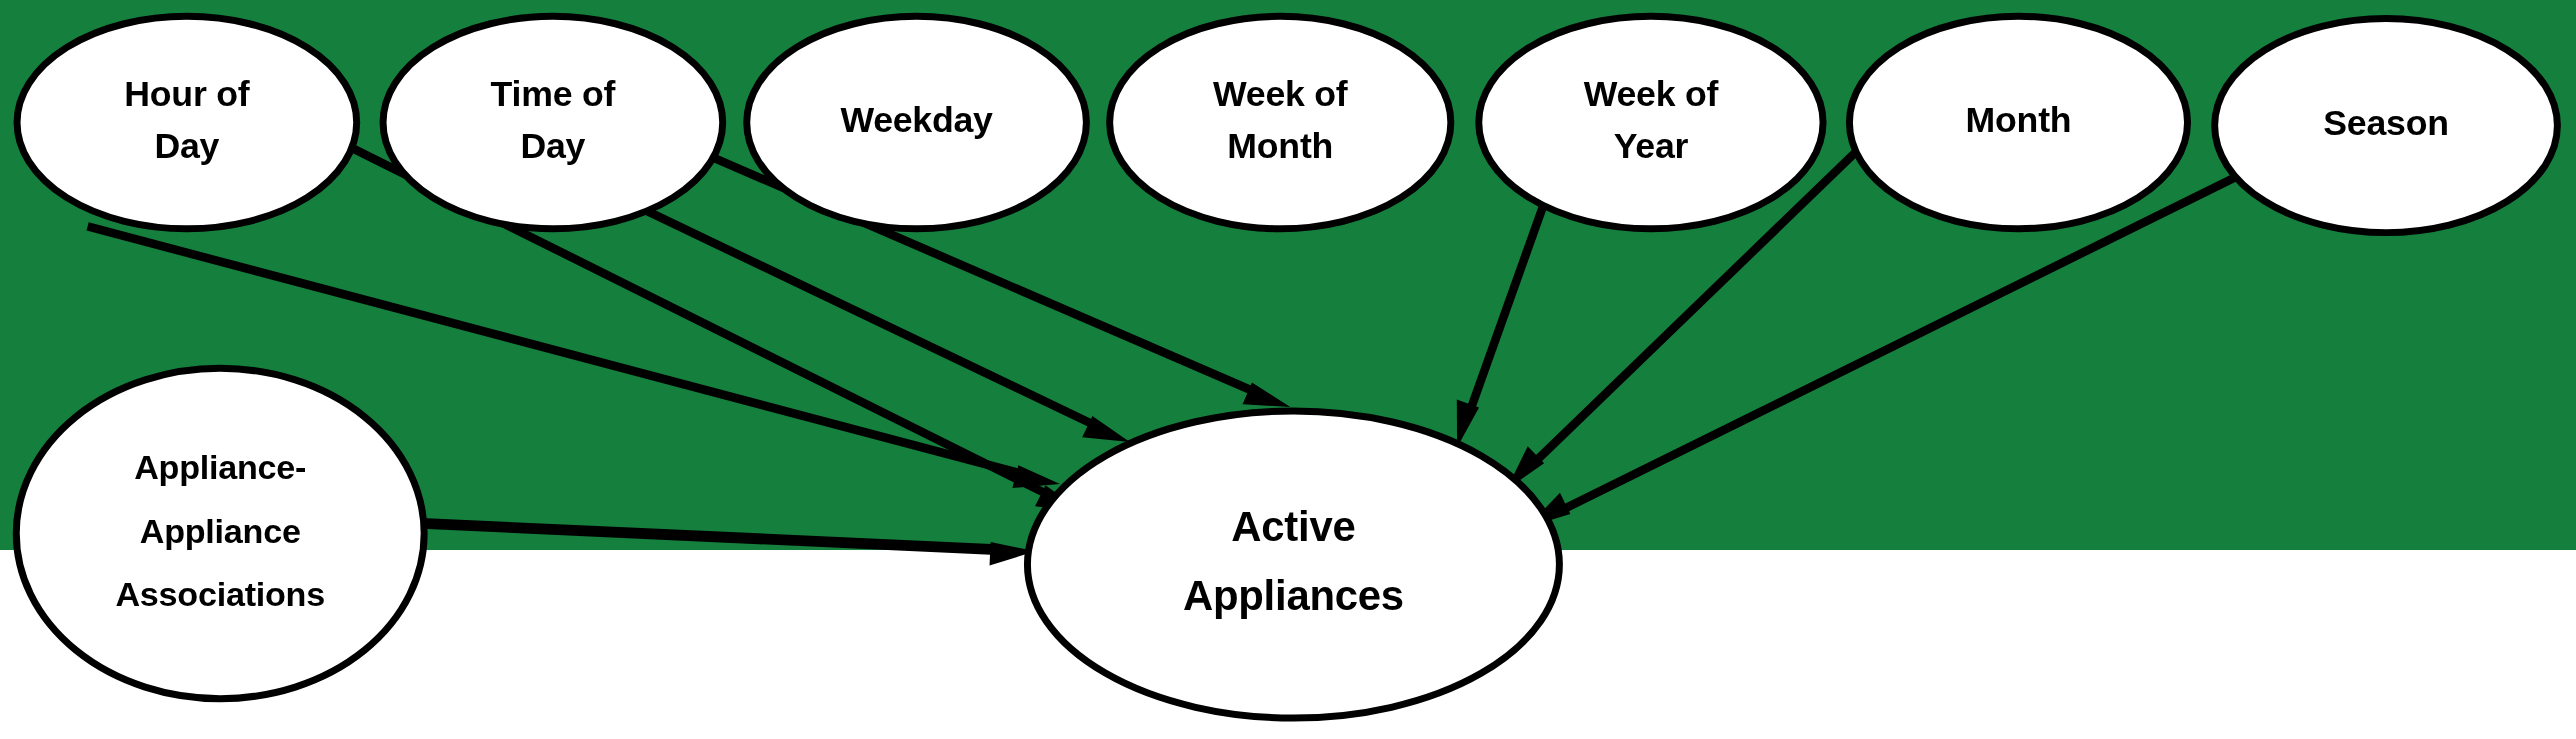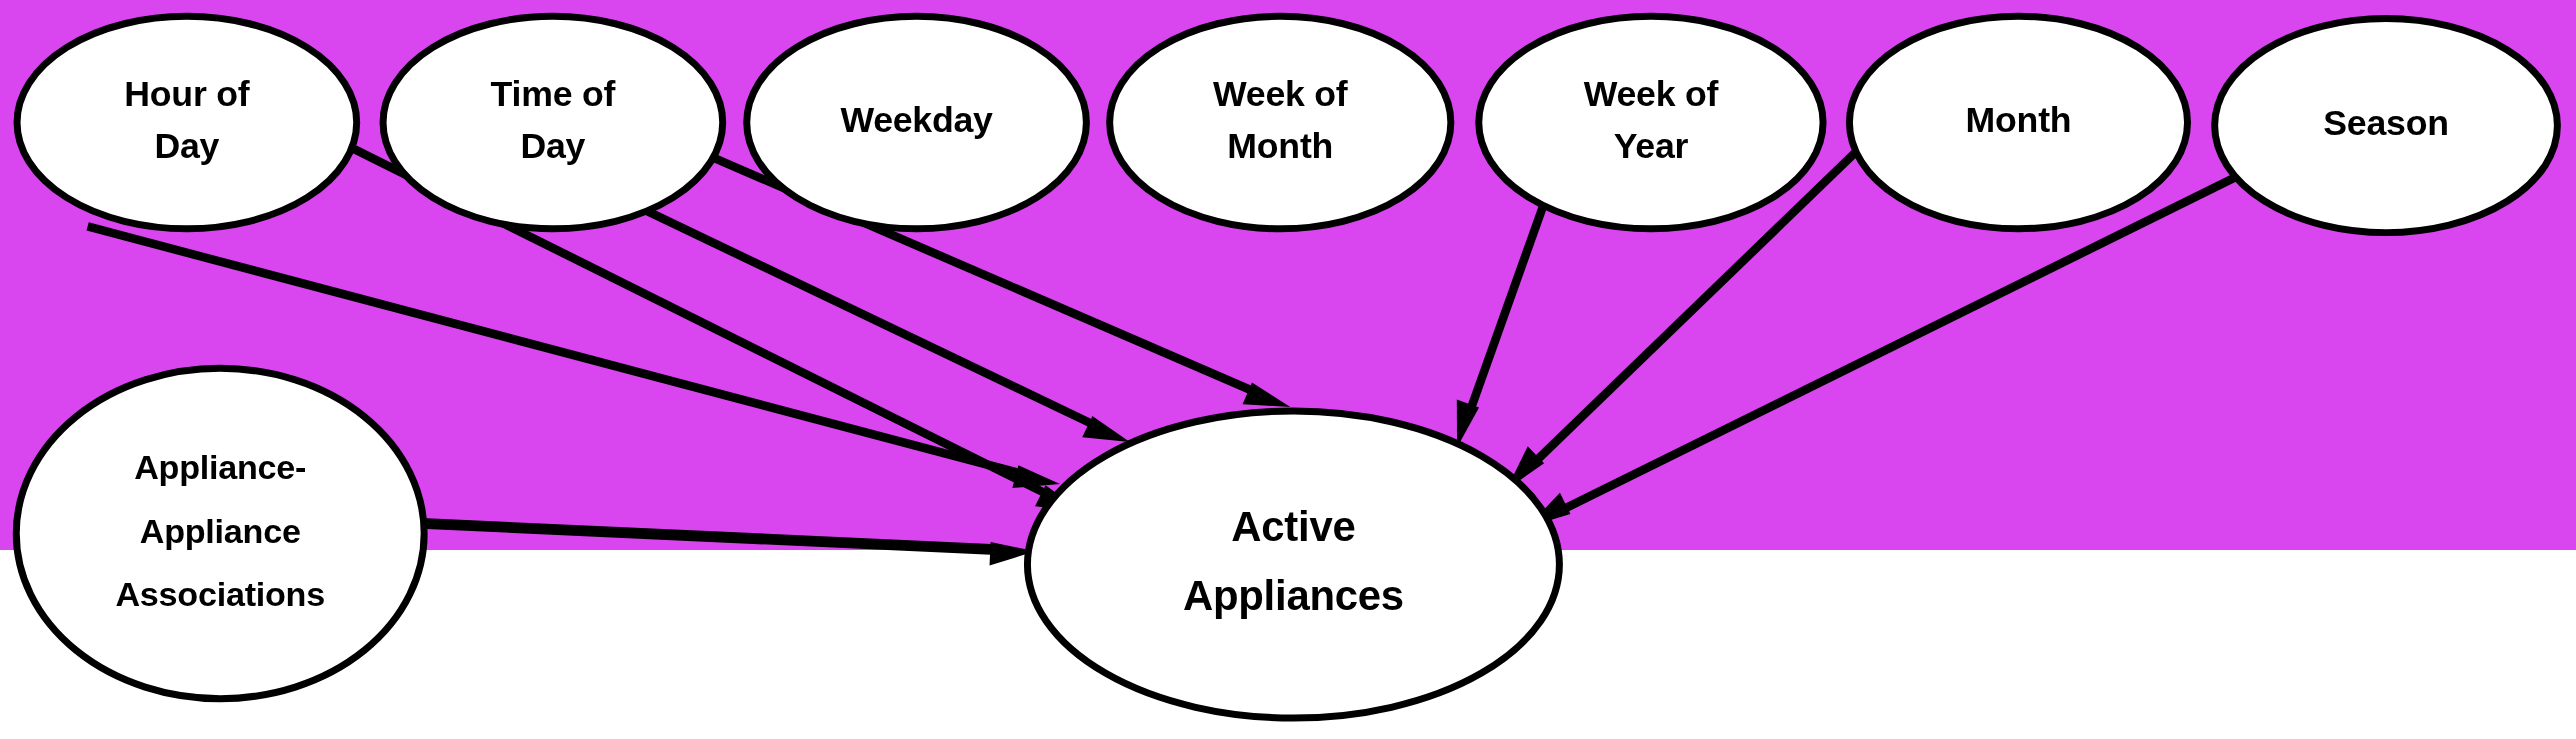--- a/index.html
+++ b/index.html
@@ -10,21 +10,21 @@
   body {
     width: 2576px;
     height: 739px;
     overflow: hidden;
     font-family: "Liberation Sans", sans-serif;
   }
   #diagram-root {
     position: relative;
     width: 2576px;
     height: 550px;
-    background: #d946ef;
+    background: #15803d;
   }
   svg#graph {
     display: block;
     width: 2576px;
     height: 739px;
   }
   .node-ellipse {
     fill: #ffffff;
     stroke: #000000;
     stroke-width: 9;

